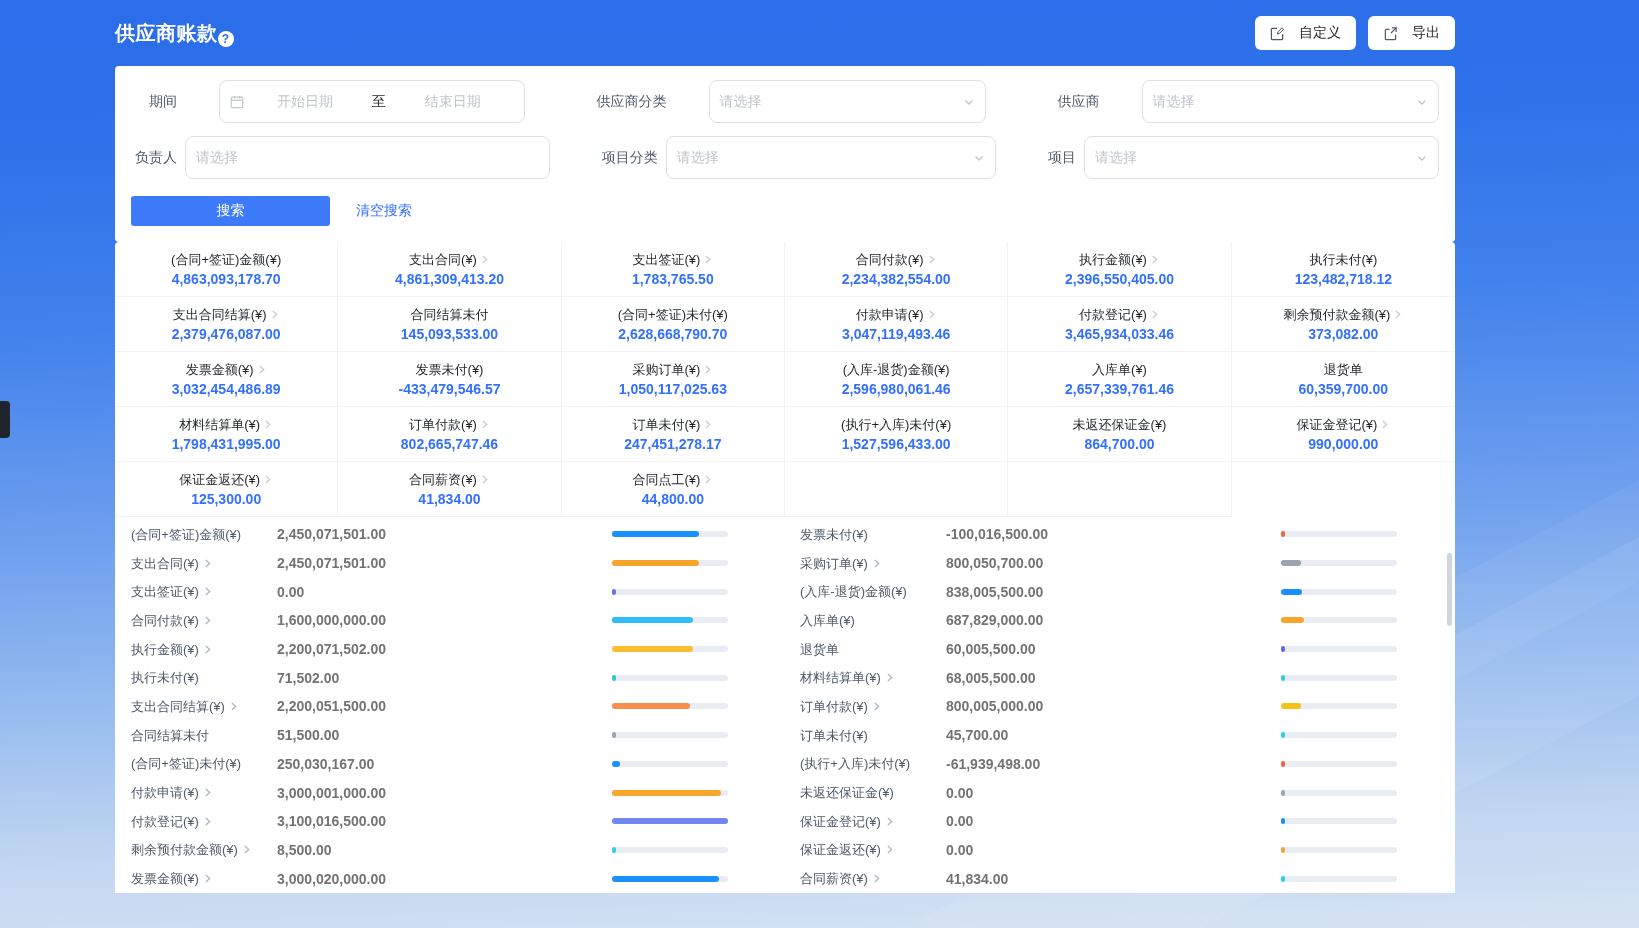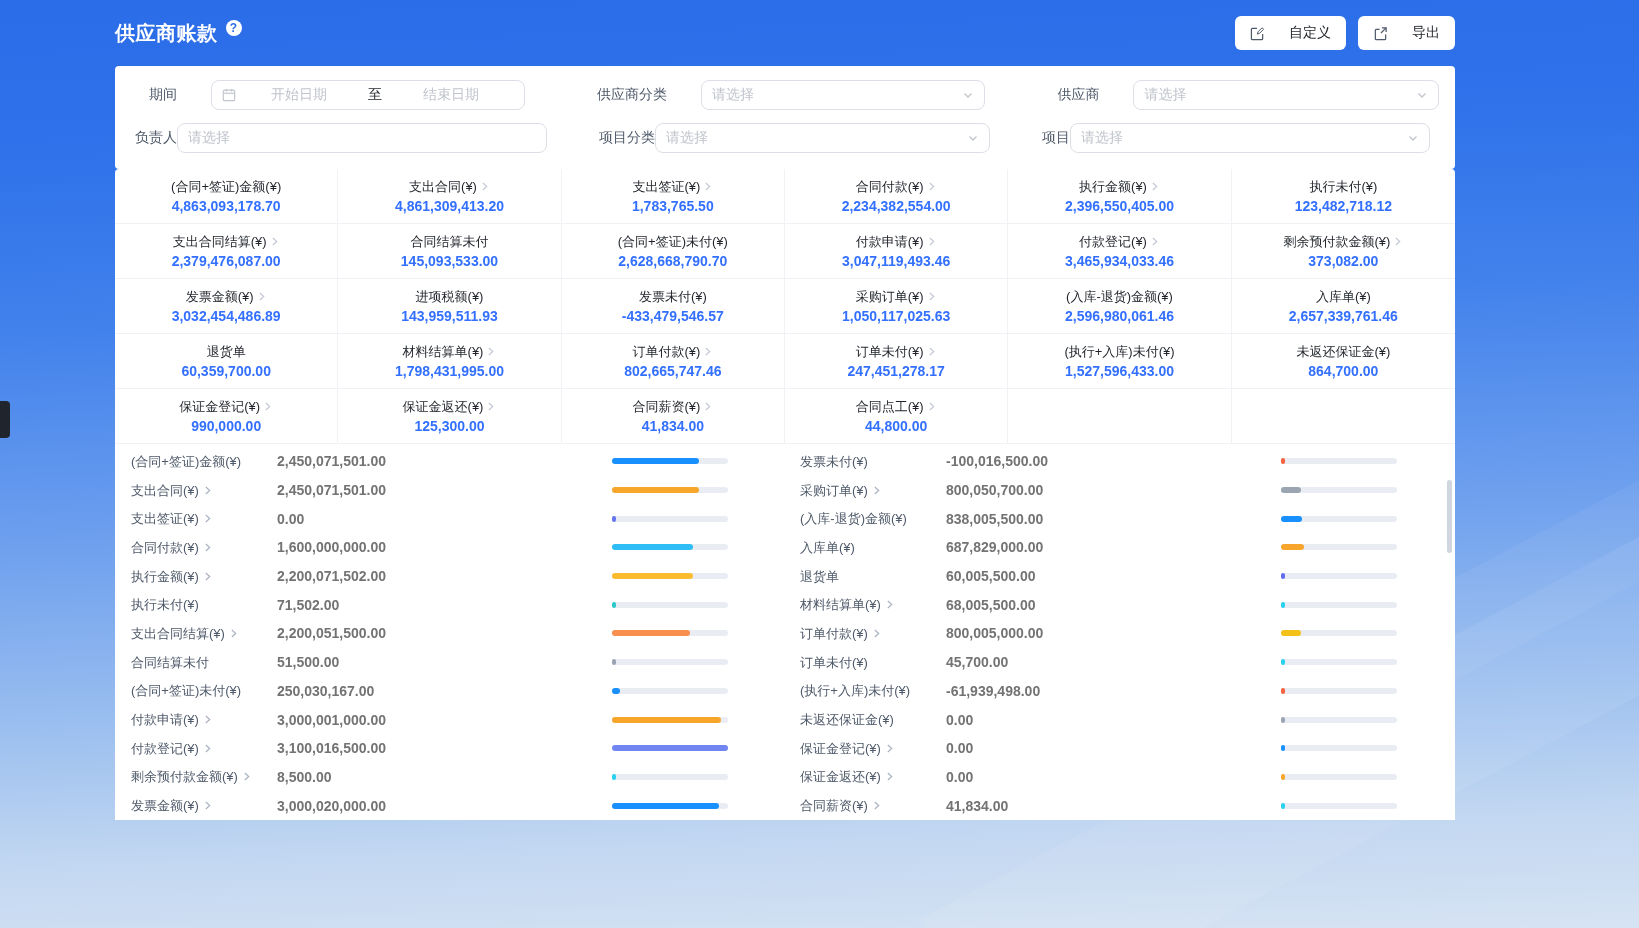--- a/index.html
+++ b/index.html
@@ -10,35 +10,35 @@
     background:linear-gradient(178deg,#2b6ce8 0%,#2f72ea 16%,#4282ec 34%,#6d9fee 55%,#9bbfef 74%,#c2d7f1 88%,#d6e3f3 100%);
   }
   .bg-streak { position:absolute; pointer-events:none; background:rgba(255,255,255,.07); transform:rotate(-28deg); }
   .streak1 { width:900px; height:140px; left:900px; top:700px; }
   .streak2 { width:700px; height:90px;  left:1150px; top:560px; background:rgba(255,255,255,.05); }
 
   .content { position:absolute; left:115px; top:0; width:1340px; }
 
   
   .page-header { height:66px; display:flex; align-items:center; justify-content:space-between; }
-  .title-wrap { display:flex; align-items:flex-start; gap:8px; }
+  .title-wrap { display:flex; align-items:flex-end; }
   .page-title { color:#fff; font-size:20px; font-weight:bold; letter-spacing:.5px; }
   .help-icon { width:16px; height:16px; border-radius:50%; background:#fff; color:#2e6fe8; font-size:12px; font-weight:bold; display:flex; align-items:center; justify-content:center; line-height:1; }
   .hdr-btns { display:flex; gap:12px; }
-  .hdr-btn { height:34px; padding:0 15px; background:#fff; border:none; border-radius:6px; font-size:14px; color:#1f2329; display:flex; align-items:center; gap:24px; cursor:pointer; font-family:inherit; }
+  .hdr-btn { height:34px; padding:0 15px; background:#fff; border:none; border-radius:6px; font-size:14px; color:#1f2329; display:flex; align-items:center; gap:14px; cursor:pointer; font-family:inherit; }
 
   
   .filter-card { background:#fff; border-radius:4px; padding:13px 16px 16px; }
   .f-row { display:flex; align-items:center; margin-top:13px; }
   .f-row:first-child { margin-top:1px;gap:34px; }
   .f-label { font-size:14px; color:#4e5969; text-align:right; flex:none; }
   .lab-a { width:46px; }
   .lab-b { width:88px; margin-left:20px;font-family:Liberation Mono, monospace; }
   .lab-c { width:56px; margin-left:24px; }
-  .ctrl { border:1px solid #dcdfe6; border-radius:8px; height:30px; display:flex; align-items:center; background:#fff; }
+  .ctrl { border:1px solid #dcdfe6; border-radius:8px; height:43px; margin-left:8px; display:flex; align-items:center; background:#fff; }
   .date-range { width:370px; padding:0 10px; }
   .date-part { flex:1; text-align:center; font-size:14px; color:#c0c4cc; }
   .date-sep { font-size:14px; color:#1f2329; flex:none; padding:0 6px; }
   .sel { justify-content:space-between; padding:0 10px; }
   .sel-b { width:335px; }
   .sel-c { width:360px; }
   .sel-a { width:370px; }
   .placeholder { font-size:14px; color:#c0c4cc; }
   .btn-row { margin-top:17px; display:flex; align-items:center; }
   .search-btn { width:199px; height:30px; background:#3d7bfa; color:#fff; border:none; border-radius:3px; font-size:14px; cursor:pointer; font-family:inherit; }
@@ -159,20 +159,24 @@
       <span class="f-label lab-c">项目</span>
       <div class="ctrl sel sel-c">
         <span class="placeholder">请选择</span>
         <span class="chev">
             <svg width="12" height="12" viewBox="0 0 12 12">
               <path d="M2.5 4.5l3.5 3.5 3.5-3.5" fill="none" stroke="#c0c4cc" stroke-width="1.3"></path>
             </svg>
           </span>
       </div>
     </div>
+    <div class="btn-row">
+      <button class="search-btn">搜索</button>
+      <button class="clear-link">清空搜索</button>
+    </div>
   </div>
 
   <div class="main-card">
     <div class="summary-grid" id="summary-grid">
         <div class="s-cell">
           <div class="s-lab">
             <span>(合同+签证)金额(¥)</span>
           </div>
           <div class="s-val">4,863,093,178.70</div>
         </div>
@@ -285,26 +289,20 @@
         <div class="s-cell">
           <div class="s-lab">
             <span>发票金额(¥)</span>
             <span class="chev">
               <svg width="11" height="11" viewBox="0 0 12 12">
                 <path d="M4.2 2.2 L8.4 6 L4.2 9.8" fill="none" stroke="#c2c8d4" stroke-width="1.3"></path>
               </svg>
             </span>
           </div>
           <div class="s-val">3,032,454,486.89</div>
-        </div>
-        <div class="s-cell">
-          <div class="s-lab">
-            <span>进项税额(¥)</span>
-          </div>
-          <div class="s-val">143,959,511.93</div>
         </div>
         <div class="s-cell">
           <div class="s-lab">
             <span>发票未付(¥)</span>
           </div>
           <div class="s-val">-433,479,546.57</div>
         </div>
         <div class="s-cell">
           <div class="s-lab">
             <span>采购订单(¥)</span>

